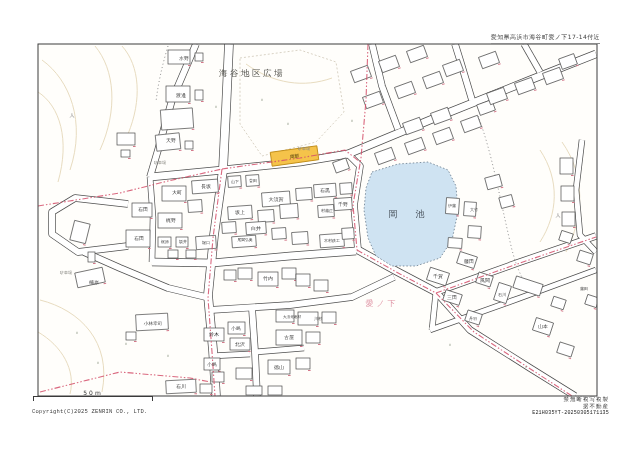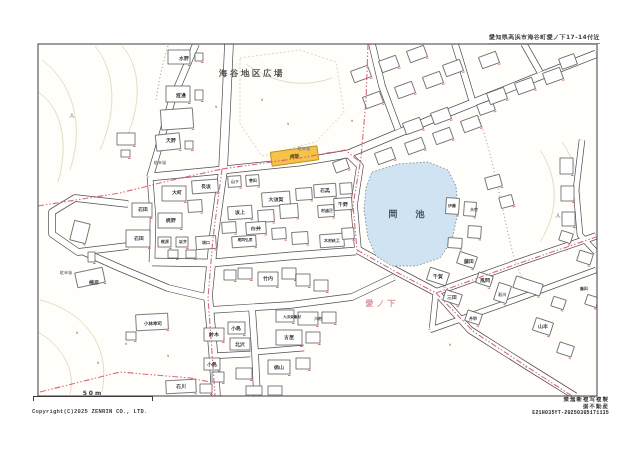--- a/index.html
+++ b/index.html
@@ -1,17 +1,17 @@
 <!DOCTYPE html>
 <html><head>
 <meta charset="utf-8">
 <style>
   html,body{margin:0;padding:0;background:#fff;}
   body{font-family:"DejaVu Sans","Liberation Sans",sans-serif;}
-  .page{position:relative;width:640px;height:452px;background:#ffffff;overflow:hidden;font-weight:bold;}
+  .page{position:relative;width:640px;height:452px;background:#ffffff;overflow:hidden;}
   .page svg{position:absolute;left:0;top:0;}
   .hdr{position:absolute;top:33px;right:40px;font-size:6px;color:#3d3d3d;
        border-bottom:0.5px solid #8a8a8a;padding-bottom:1px;letter-spacing:0.4px;z-index:2;}
   .scale{position:absolute;left:33px;top:389px;width:120px;z-index:2;}
   .scale-label{text-align:center;font-size:6px;color:#333;letter-spacing:2px;line-height:7px;}
   .scale-line{height:4px;border-left:1px solid #3a3a3a;border-right:1px solid #3a3a3a;border-top:1px solid #3a3a3a;}
   .copy{position:absolute;left:32px;top:408px;font-family:"Liberation Mono","DejaVu Sans Mono",monospace;
         font-size:5.5px;color:#3f3f3f;letter-spacing:0.2px;z-index:2;}
   .notices{position:absolute;right:31px;top:396px;text-align:right;color:#333;z-index:2;line-height:6.5px;}
   .notices .jp{font-size:5.5px;letter-spacing:1px;}

